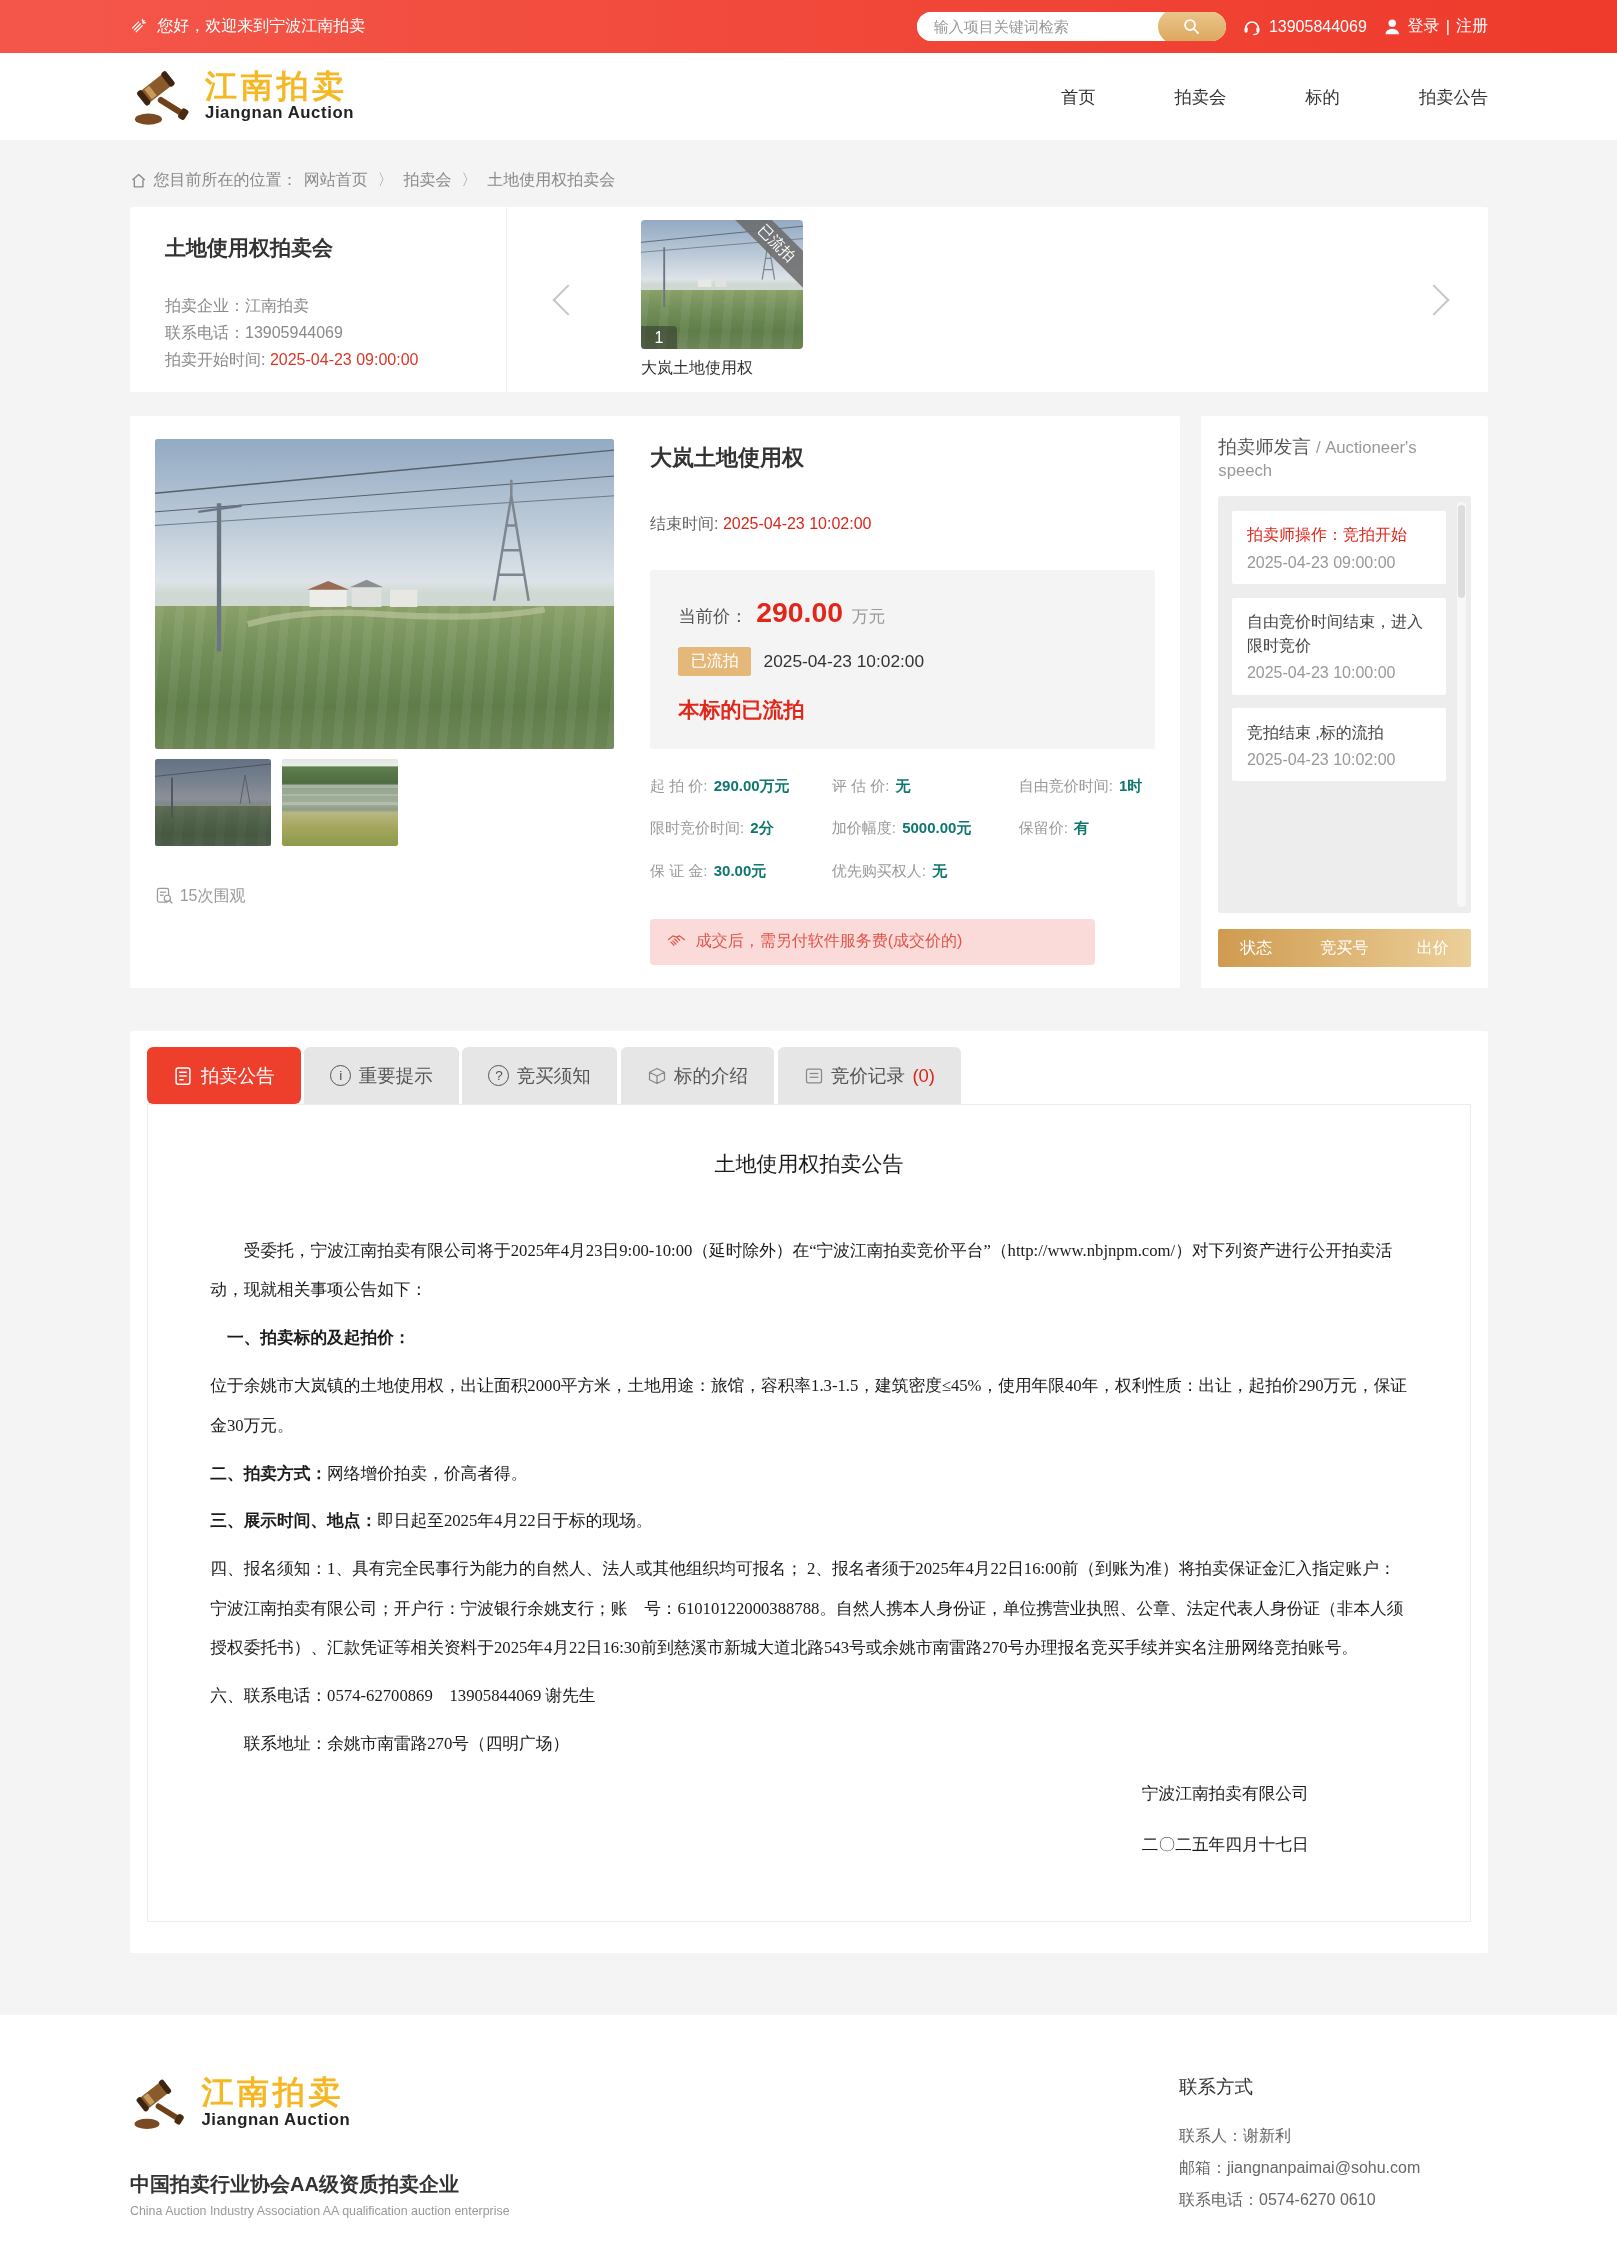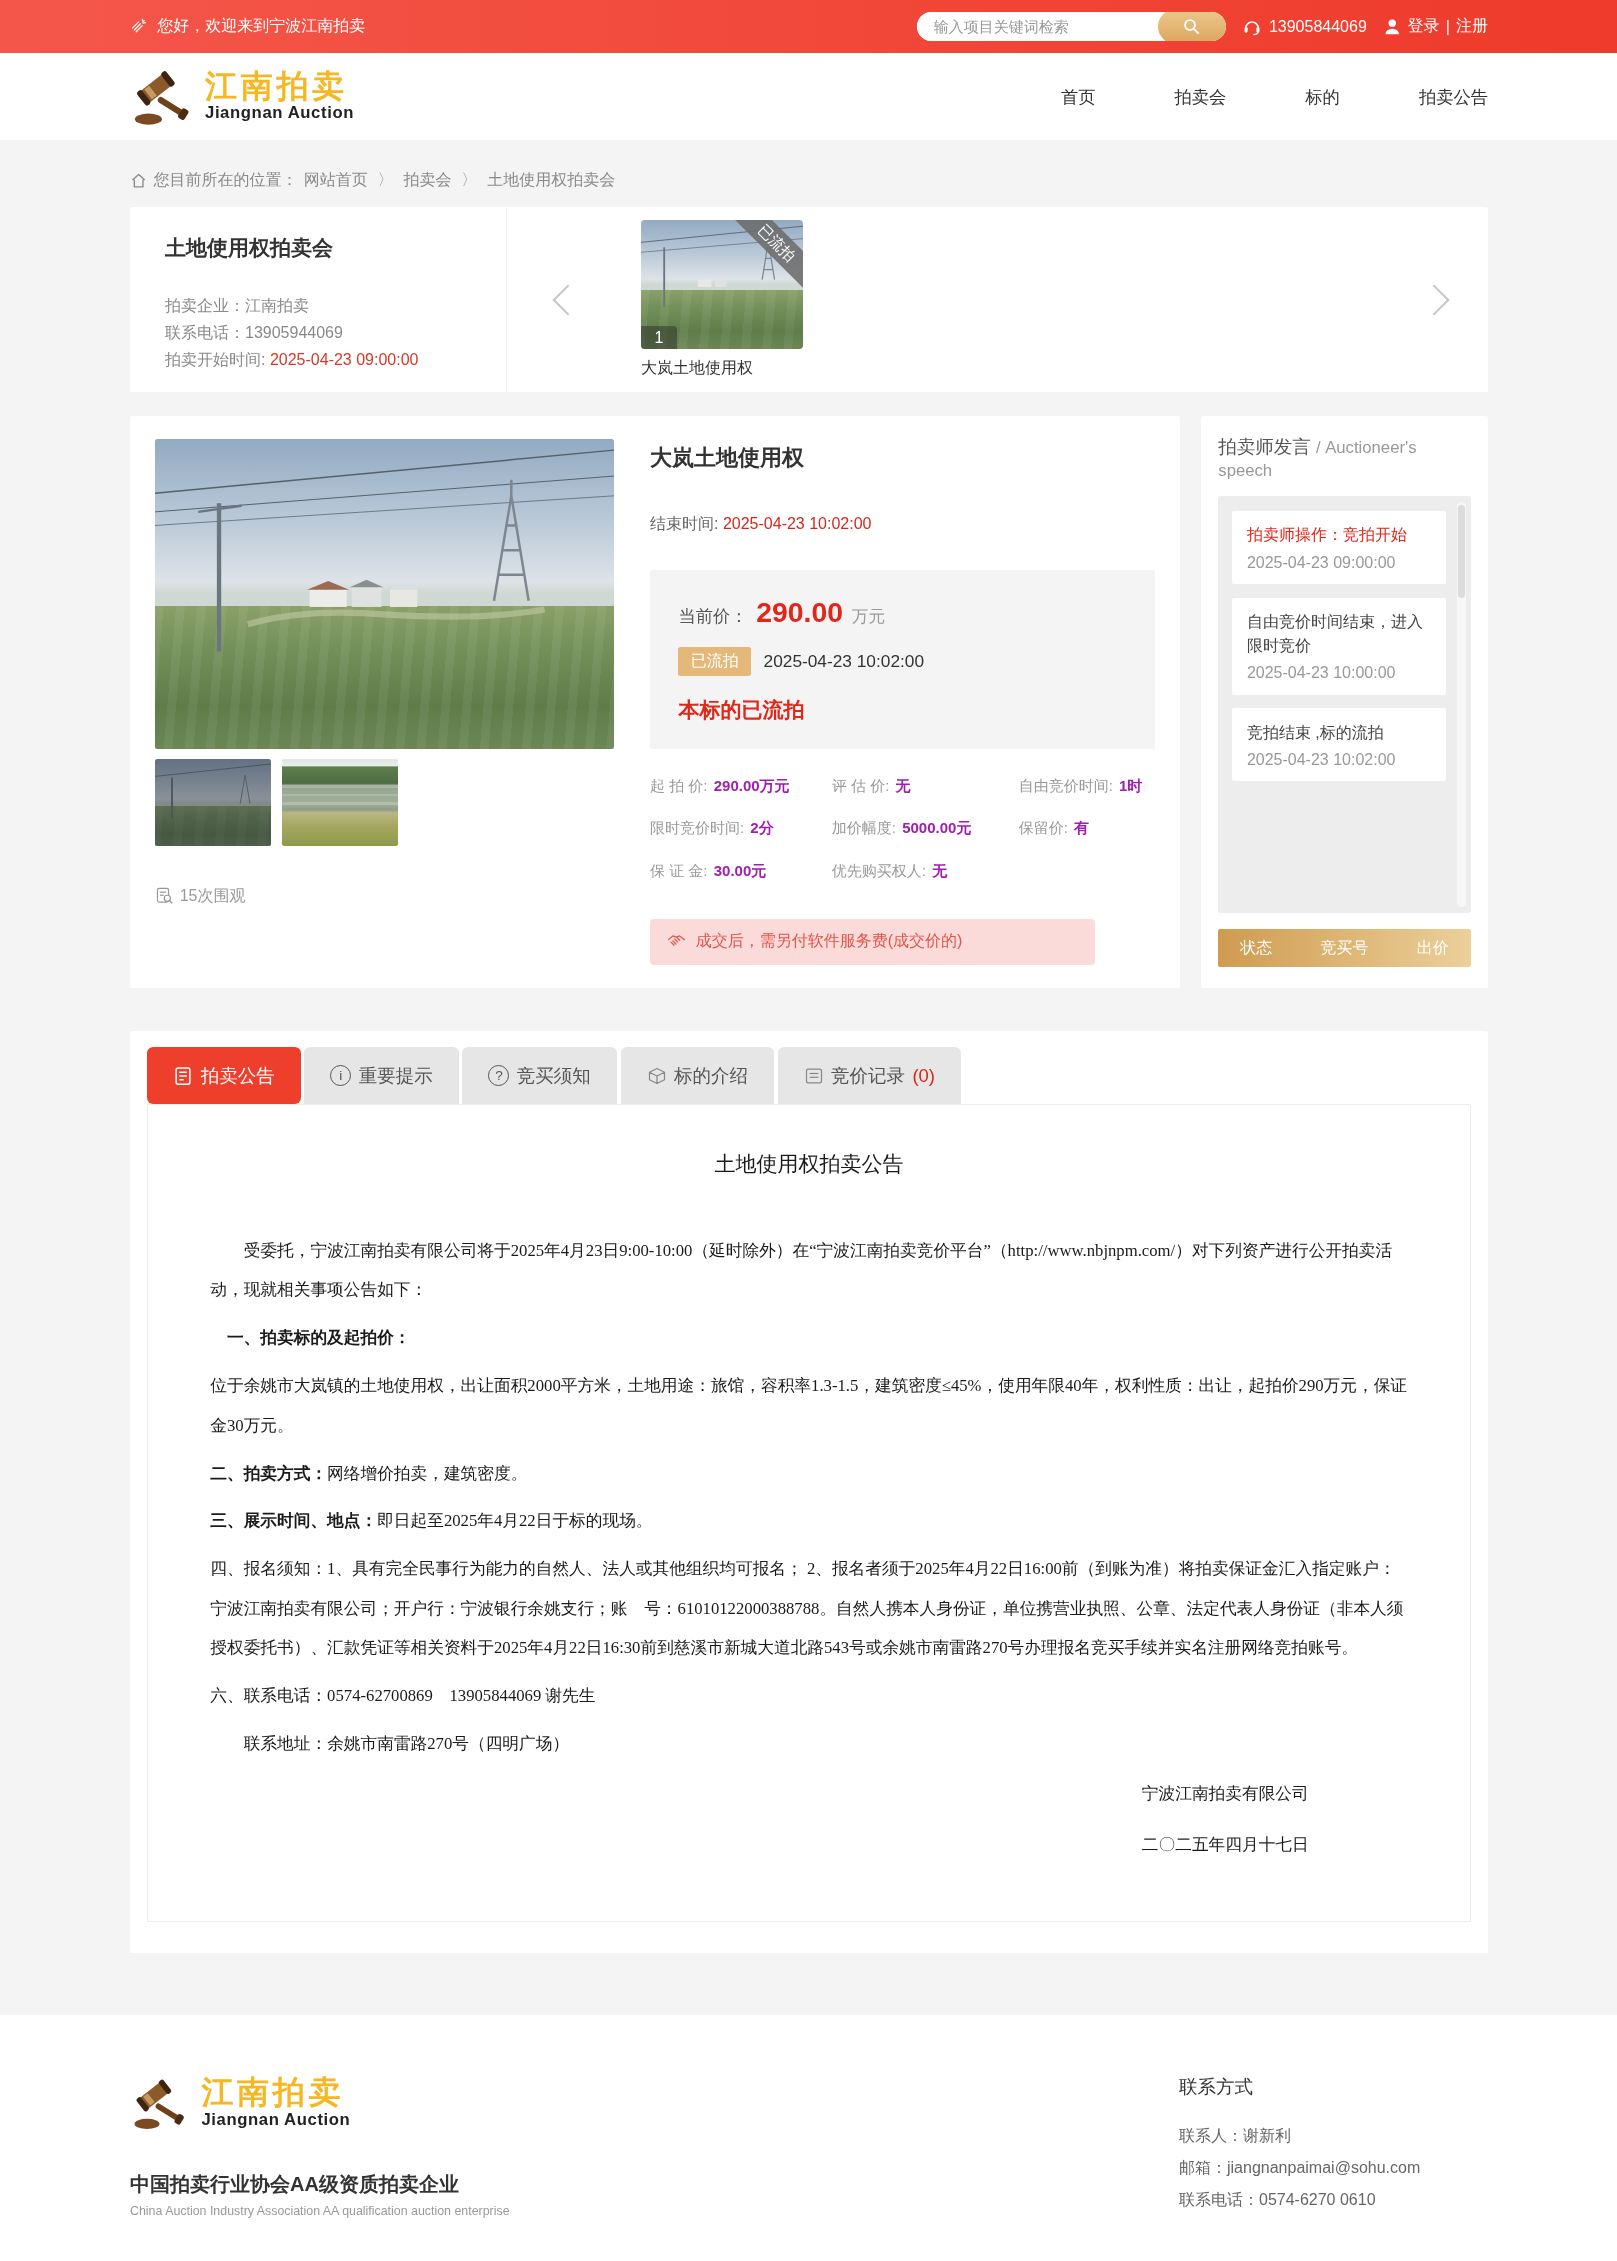--- a/index.html
+++ b/index.html
@@ -77,21 +77,21 @@
   .cur-row { display:flex; align-items:baseline; gap:8.7px; }
   .cur-label { font-size:17.3px; color:#555; }
   .cur-price { font-size:28.4px; font-weight:bold; color:#e1261a; }
   .cur-unit { font-size:16.7px; color:#999; }
   .status-row { margin-top:18.5px; display:flex; align-items:center; gap:12.4px; }
   .badge { background:#e3b878; color:#fff; font-size:16px; padding:3.7px 12.4px; border-radius:2.5px; }
   .status-time { font-size:17.3px; color:#333; }
   .flow-text { margin-top:20px; font-size:21px; font-weight:bold; color:#e1261a; }
   .fields { margin-top:28.4px; display:grid; grid-template-columns:36% 37% 27%; row-gap:23.5px; font-size:15px; }
   .fields .fl { color:#999; margin-right:6.2px; }
-  .fields .fv { color:#a21caf; font-weight:bold; }
+  .fields .fv { color:#0f766e; font-weight:bold; }
   .notice { margin-top:38px; background:#fbdada; color:#e15549; border-radius:3.7px; font-size:16px; padding:12.4px 16px; display:flex; align-items:center; gap:8.7px; width:fit-content; min-width:445px; }
 
   
   .speech-card { flex:1; padding:18.5px 17.3px 21px; display:flex; flex-direction:column; }
   .speech-title { font-size:18.5px; color:#555; }
   .speech-title .en { color:#999; font-size:16.7px; }
   .speech-panel { margin-top:15px; background:#ededed; border-radius:2.5px; flex:1; position:relative; padding:15px 25px 15px 13.6px; }
   .msg { background:#fff; border-radius:1.9px; padding:12.4px 15px; margin-bottom:13.6px; }
   .msg-text { font-size:16px; color:#444; line-height:1.5; }
   .msg.first .msg-text { color:#e1261a; }
@@ -424,21 +424,21 @@
           </span>
           <span>竞价记录</span>
           <span class="cnt">(0)</span>
         </div>
       </div>
       <div class="tab-content ann">
         <div class="ann-title">土地使用权拍卖公告</div>
         <p class="indent">受委托，宁波江南拍卖有限公司将于2025年4月23日9:00-10:00（延时除外）在“宁波江南拍卖竞价平台”（http://www.nbjnpm.com/）对下列资产进行公开拍卖活动，现就相关事项公告如下：</p>
         <p class="h1">一、拍卖标的及起拍价：</p>
         <p>位于余姚市大岚镇的土地使用权，出让面积2000平方米，土地用途：旅馆，容积率1.3-1.5，建筑密度≤45%，使用年限40年，权利性质：出让，起拍价290万元，保证金30万元。</p>
-        <p><span class="blabel">二、拍卖方式：</span><span>网络增价拍卖，建筑密度。</span></p>
+        <p><span class="blabel">二、拍卖方式：</span><span>网络增价拍卖，价高者得。</span></p>
         <p><span class="blabel">三、展示时间、地点：</span><span>即日起至2025年4月22日于标的现场。</span></p>
         <p>四、报名须知：1、具有完全民事行为能力的自然人、法人或其他组织均可报名；  2、报名者须于2025年4月22日16:00前（到账为准）将拍卖保证金汇入指定账户：宁波江南拍卖有限公司；开户行：宁波银行余姚支行；账　号：61010122000388788。自然人携本人身份证，单位携营业执照、公章、法定代表人身份证（非本人须授权委托书）、汇款凭证等相关资料于2025年4月22日16:30前到慈溪市新城大道北路543号或余姚市南雷路270号办理报名竞买手续并实名注册网络竞拍账号。</p>
         <p>六、联系电话：0574-62700869　13905844069  谢先生</p>
         <p class="pad2">联系地址：余姚市南雷路270号（四明广场）</p>
         <div class="sign">
           <div>宁波江南拍卖有限公司</div>
           <div>二〇二五年四月十七日</div>
         </div>
       </div>
     </div>

